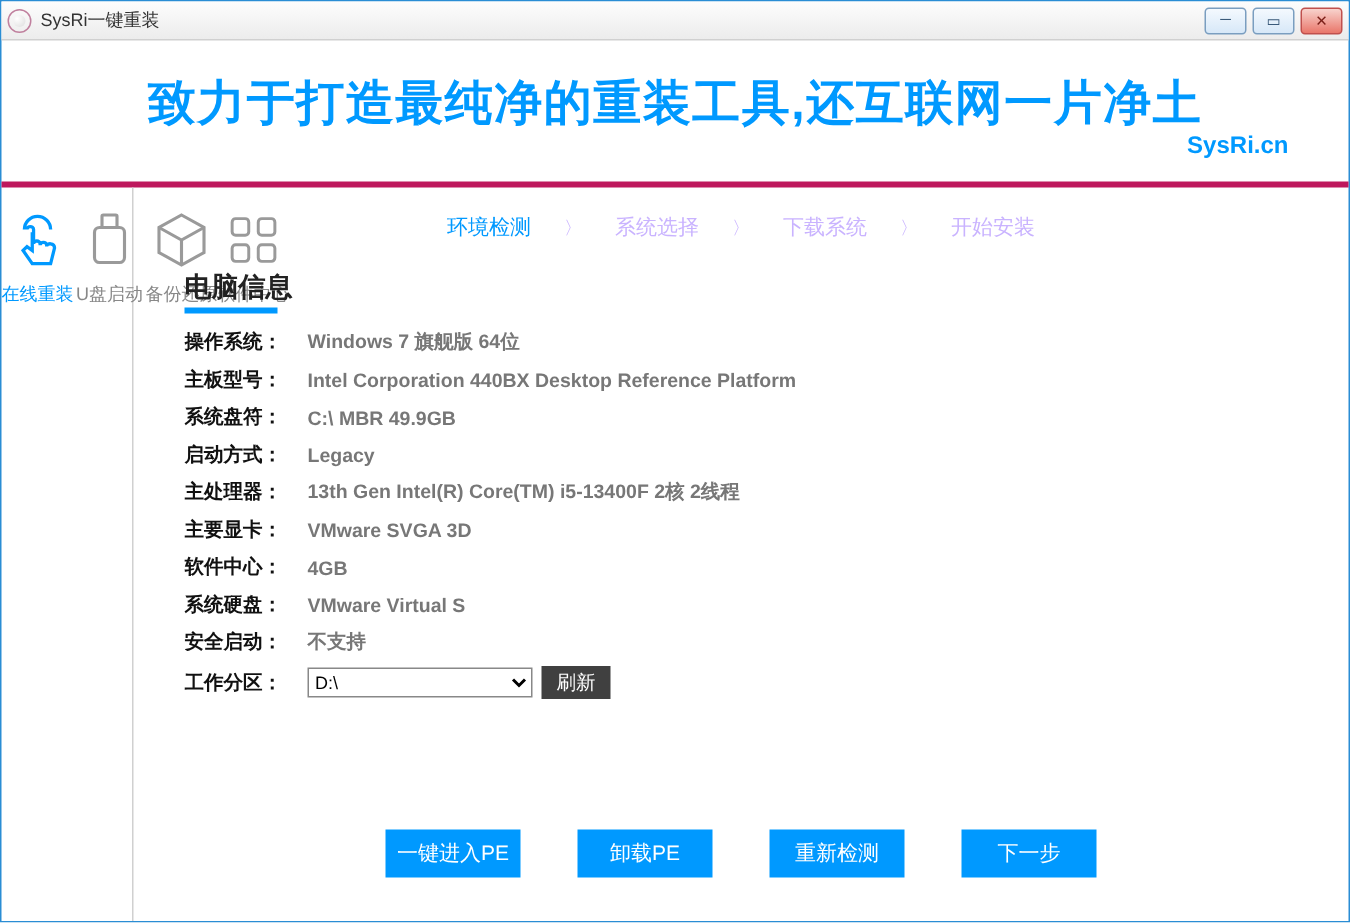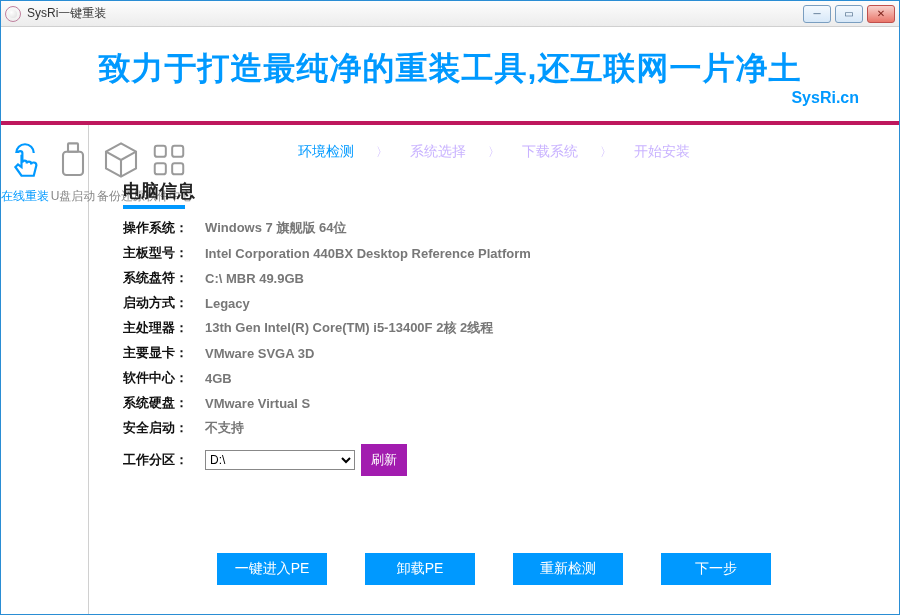--- a/index.html
+++ b/index.html
@@ -38,24 +38,24 @@
 
 .section-title { font-size: 18px; font-weight: bold; color: #222; margin-bottom: 2px; }
 .section-underline { width: 62px; height: 4px; background: #0099ff; margin-bottom: 10px; }
 
 .info-list { display: flex; flex-direction: column; gap: 7px; font-size: 13px; overflow-y: auto; flex: 1; }
 .info-row { display: flex; align-items: center; }
 .info-label { color: #111; font-weight: bold; width: 82px; }
 .info-value { color: #777; font-weight: bold; }
 
 .select-row select { width: 150px; height: 20px; font-size: 12px; border: 1px solid #888; background: #fff; }
-.refresh-btn { margin-left: 6px; height: 32px; padding: 0 10px; background: #a21caf; color: #fff; border: none; font-size: 13px; cursor: pointer; }
+.refresh-btn { margin-left: 6px; height: 22px; padding: 0 10px; background: #404040; color: #fff; border: none; font-size: 13px; cursor: pointer; }
 
 .footer-btns { display: flex; justify-content: center; gap: 38px; margin-top: 14px; }
-.btn { background: #0099ff; color: #fff; border: none; width: 110px; height: 32px; font-size: 14px; cursor: pointer; }
+.btn { background: #0099ff; color: #fff; border: none; width: 90px; height: 32px; font-size: 14px; cursor: pointer; }
 </style>
 </head>
 <body>
 
 <div class="window">
   <div class="titlebar">
     <div class="logo"></div>
     <div class="title">SysRi一键重装</div>
     <div class="winbtns">
       <div class="winbtn">─</div>

